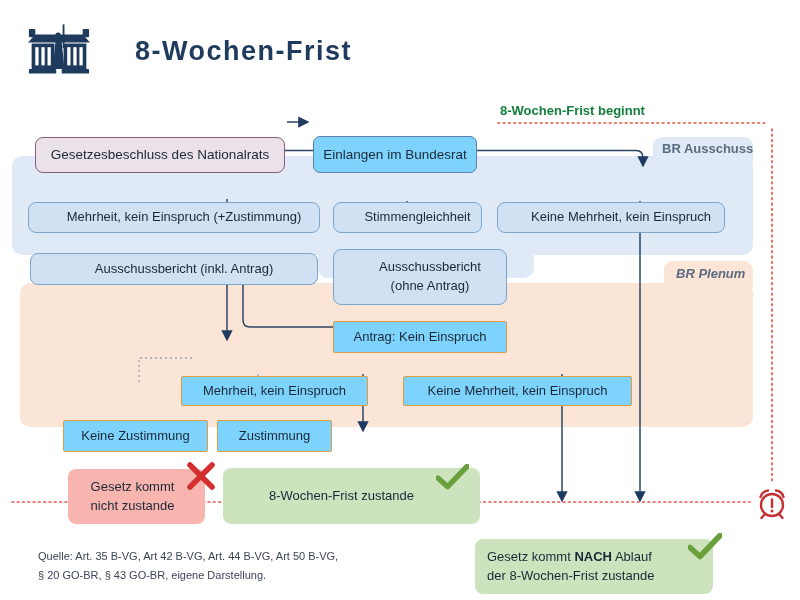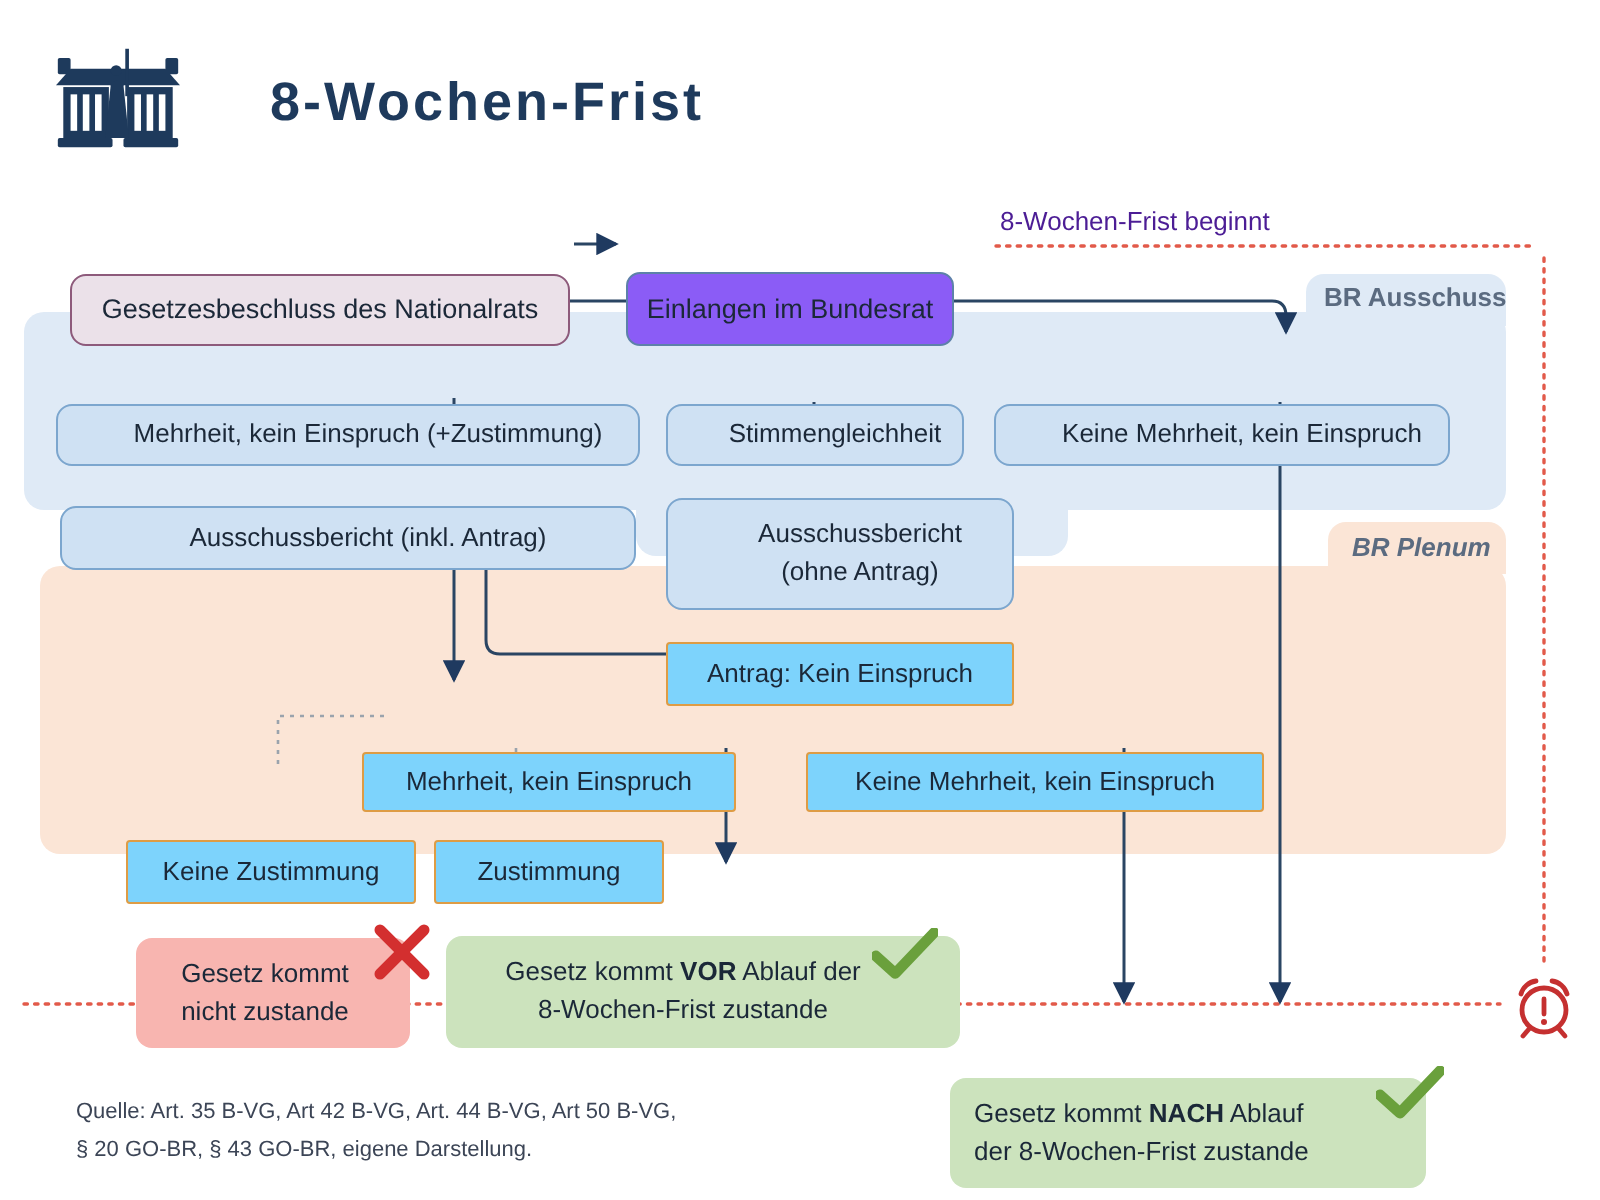--- a/index.html
+++ b/index.html
@@ -9,26 +9,26 @@
   .region-label{position:absolute;z-index:2;font-size:13px;font-weight:bold;color:#5b6b80;}
   svg.layer{position:absolute;left:0;top:0;z-index:2;pointer-events:none;}
   .icon{position:absolute;z-index:4;}
   .box{position:absolute;display:flex;align-items:center;justify-content:center;text-align:center;
        font-size:13px;line-height:1.45;border-radius:8px;z-index:3;box-sizing:border-box;padding:2px 8px;margin-top:32px;}
   .blue{background:#cfe1f3;border:1.4px solid #7ca6ce;padding-left:28px;}
   .bluer{background:#dfeaf6;}
   .orangeb{background:#7dd3fc;border:1.4px solid #de9c45;border-radius:2px;}
   .oranger{background:#fbe5d6;}
   .purpleb{background:#ebe1e9;border:1.6px solid #8d5a7b;font-size:13.5px;}
-  .whiteb{background:#8b5cf6;border:1.4px solid #5d81a9;border-radius:7px;font-size:13.5px;}
+  .whiteb{background:#7dd3fc;border:1.4px solid #5d81a9;border-radius:7px;font-size:13.5px;}
   .redb{background:#f8b5b0;border:none;}
   .greenb{background:#cce3bd;border:none;}
   .title{position:absolute;left:135px;top:36px;font-size:27px;font-weight:bold;
          letter-spacing:1.5px;color:#1e3a5c;z-index:3;}
-  .deadline{position:absolute;left:500px;top:103px;font-size:13px;font-weight:normal;color:#4c1d95;z-index:3;}
+  .deadline{position:absolute;left:500px;top:103px;font-size:13px;font-weight:bold;color:#15803d;z-index:3;}
   .footer{position:absolute;left:38px;top:547px;font-size:11px;line-height:1.75;color:#3c4556;z-index:3;}
   .l2{display:block;}
 </style>
 </head>
 <body>
 
 <div id="canvas">
 
   <svg class="icon" style="left:28px;top:22px;" width="62" height="54" viewBox="0 0 68 56">
     <g fill="#1e3a5c">
@@ -130,21 +130,20 @@
   </div>
   <svg class="icon" style="left:186px;top:461px;" width="30" height="30" viewBox="0 0 30 30">
     <g stroke="#d32f2f" stroke-width="5.5" stroke-linecap="round">
       <path d="M4 4 L26 26"></path>
         <path d="M26 4 L4 26"></path>
     </g>
   </svg>
 
   <div class="box greenb" style="left:223px;top:436px;width:257px;height:56px;padding-right:28px;">
     <div>
-      <span class="l2"><span>Gesetz kommt </span><b>VOR</b><span> Ablauf der</span></span>
       <span class="l2">8-Wochen-Frist zustande</span>
     </div>
   </div>
   <svg class="icon" style="left:436px;top:464px;" width="33" height="26" viewBox="0 0 34 26">
     <path d="M2 14 L12 23 L32 2" fill="none" stroke="#6aa03c" stroke-width="5.5" stroke-linecap="round" stroke-linejoin="round"></path>
   </svg>
 
   <div class="box greenb" style="left:475px;top:507px;width:238px;height:55px;justify-content:flex-start;text-align:left;padding-left:12px;">
     <div>
       <span class="l2"><span>Gesetz kommt </span><b>NACH</b><span> Ablauf</span></span>

